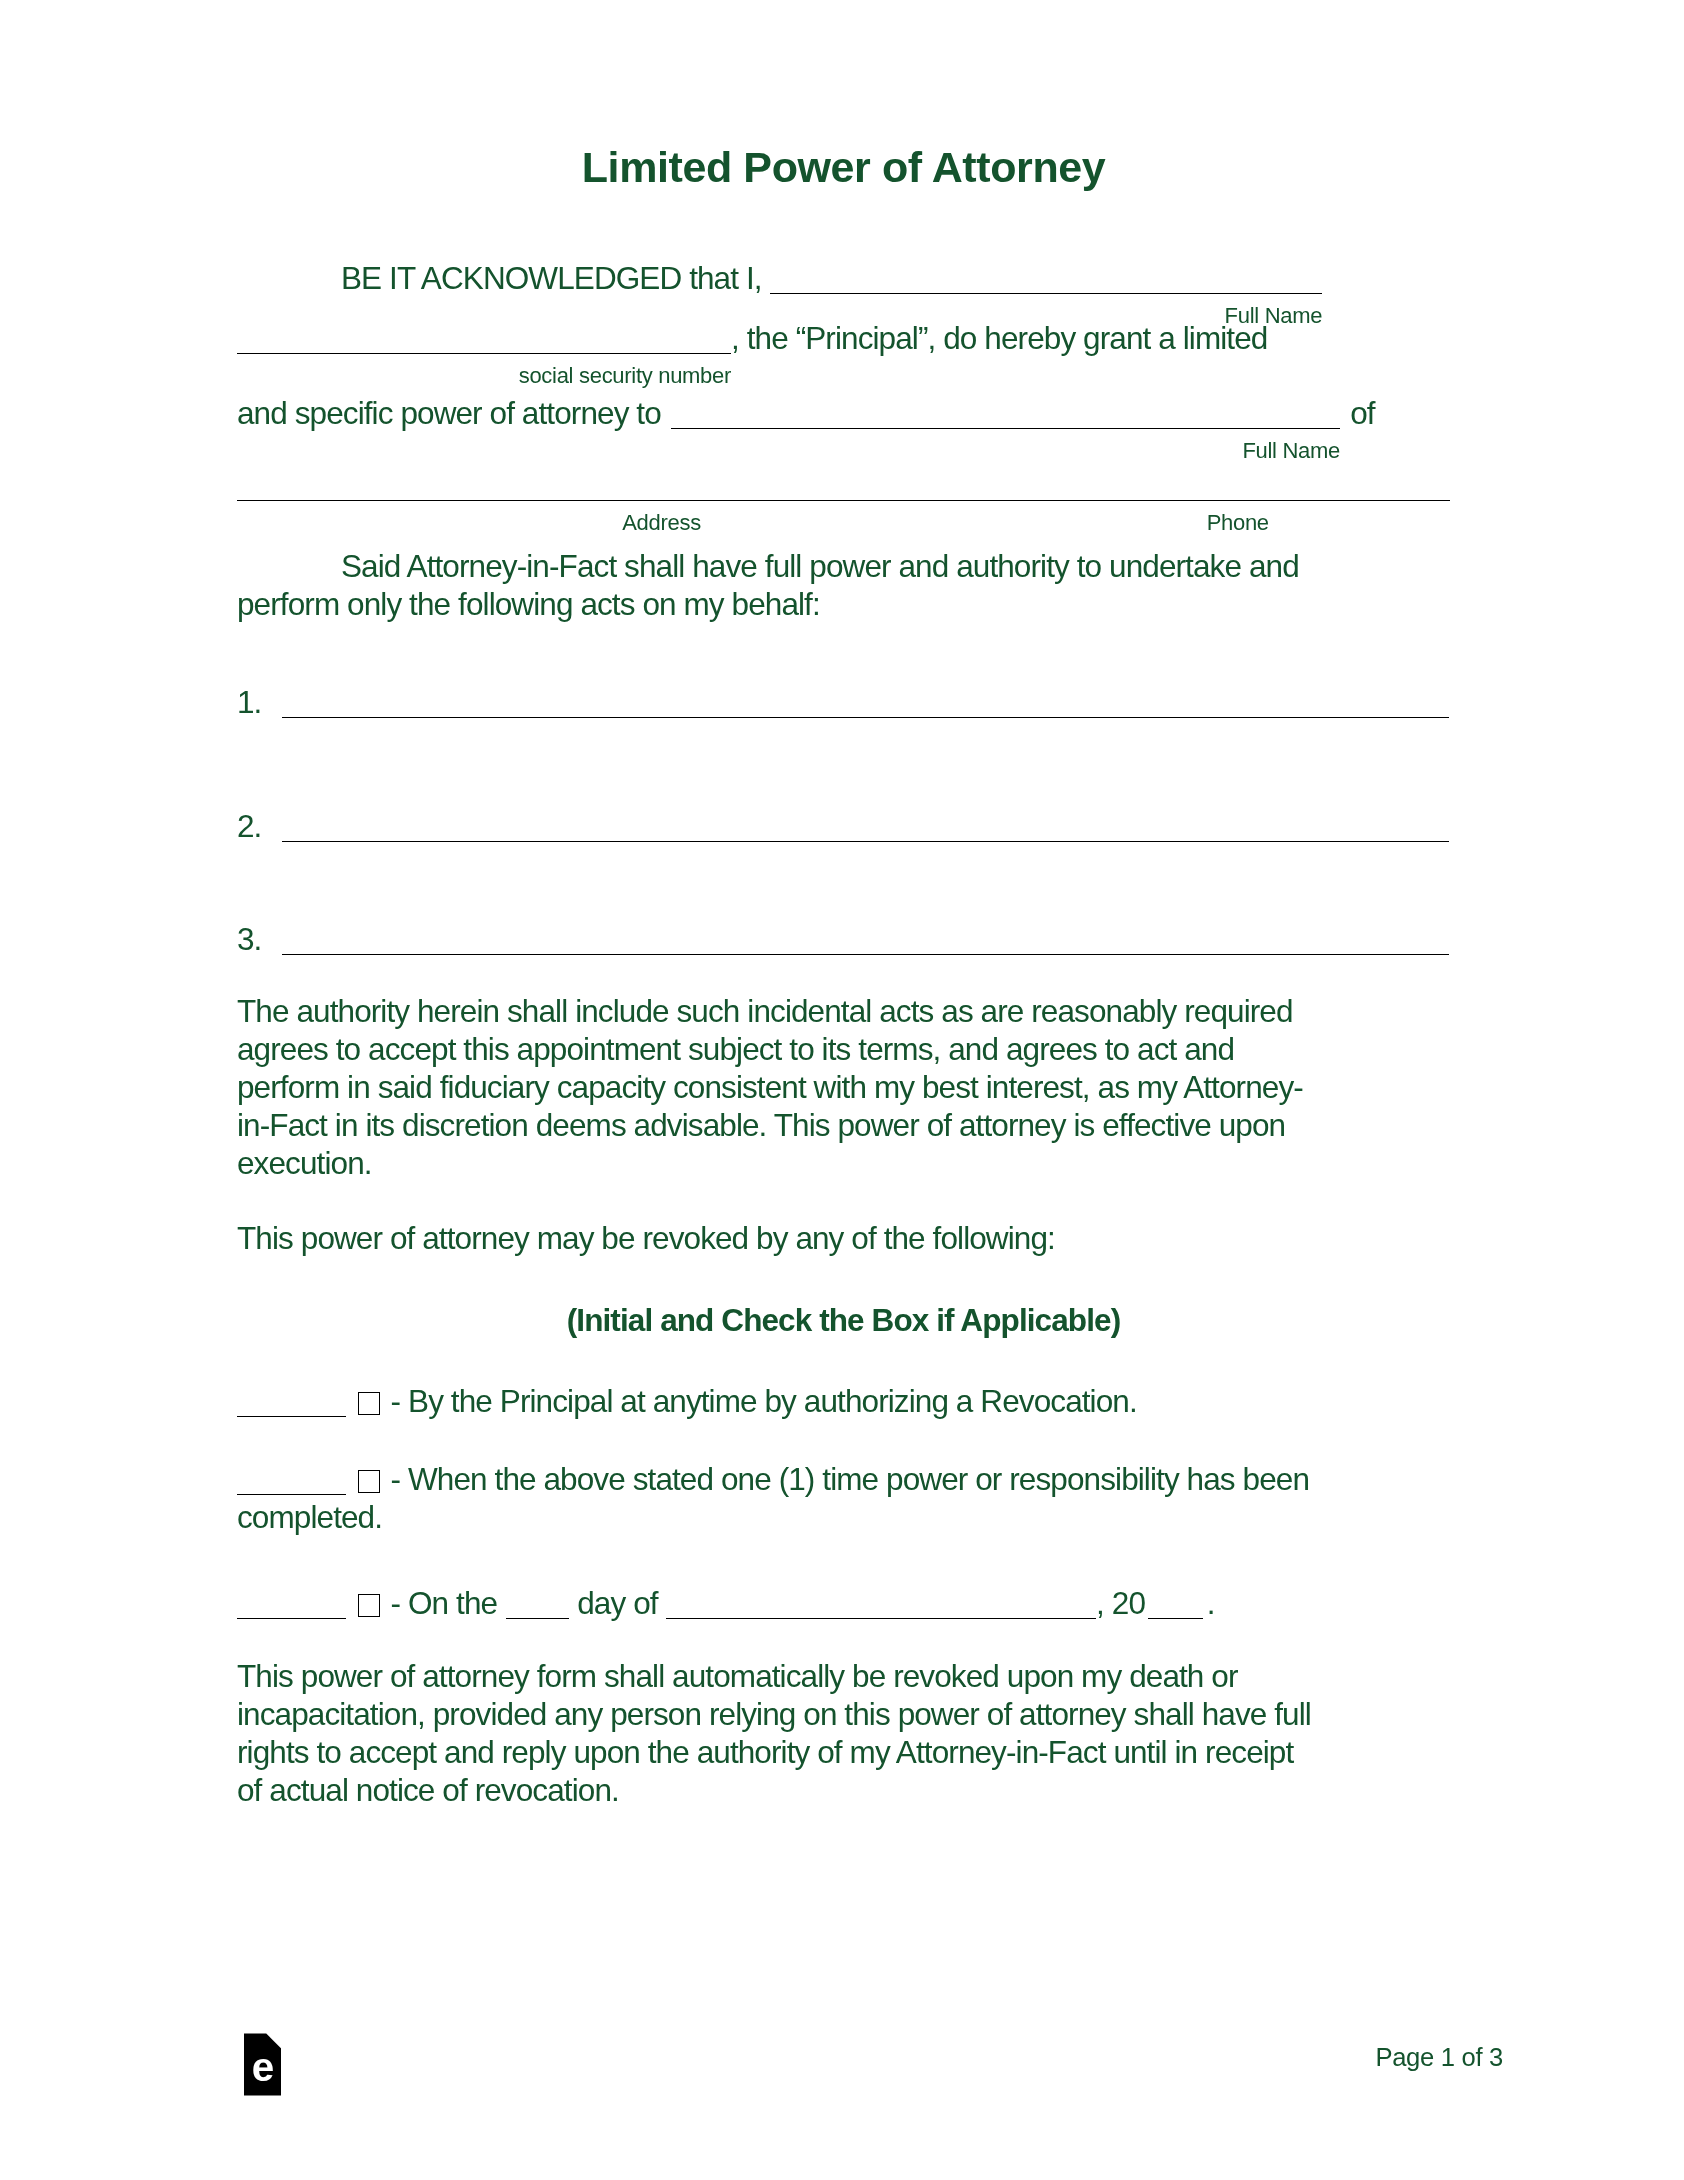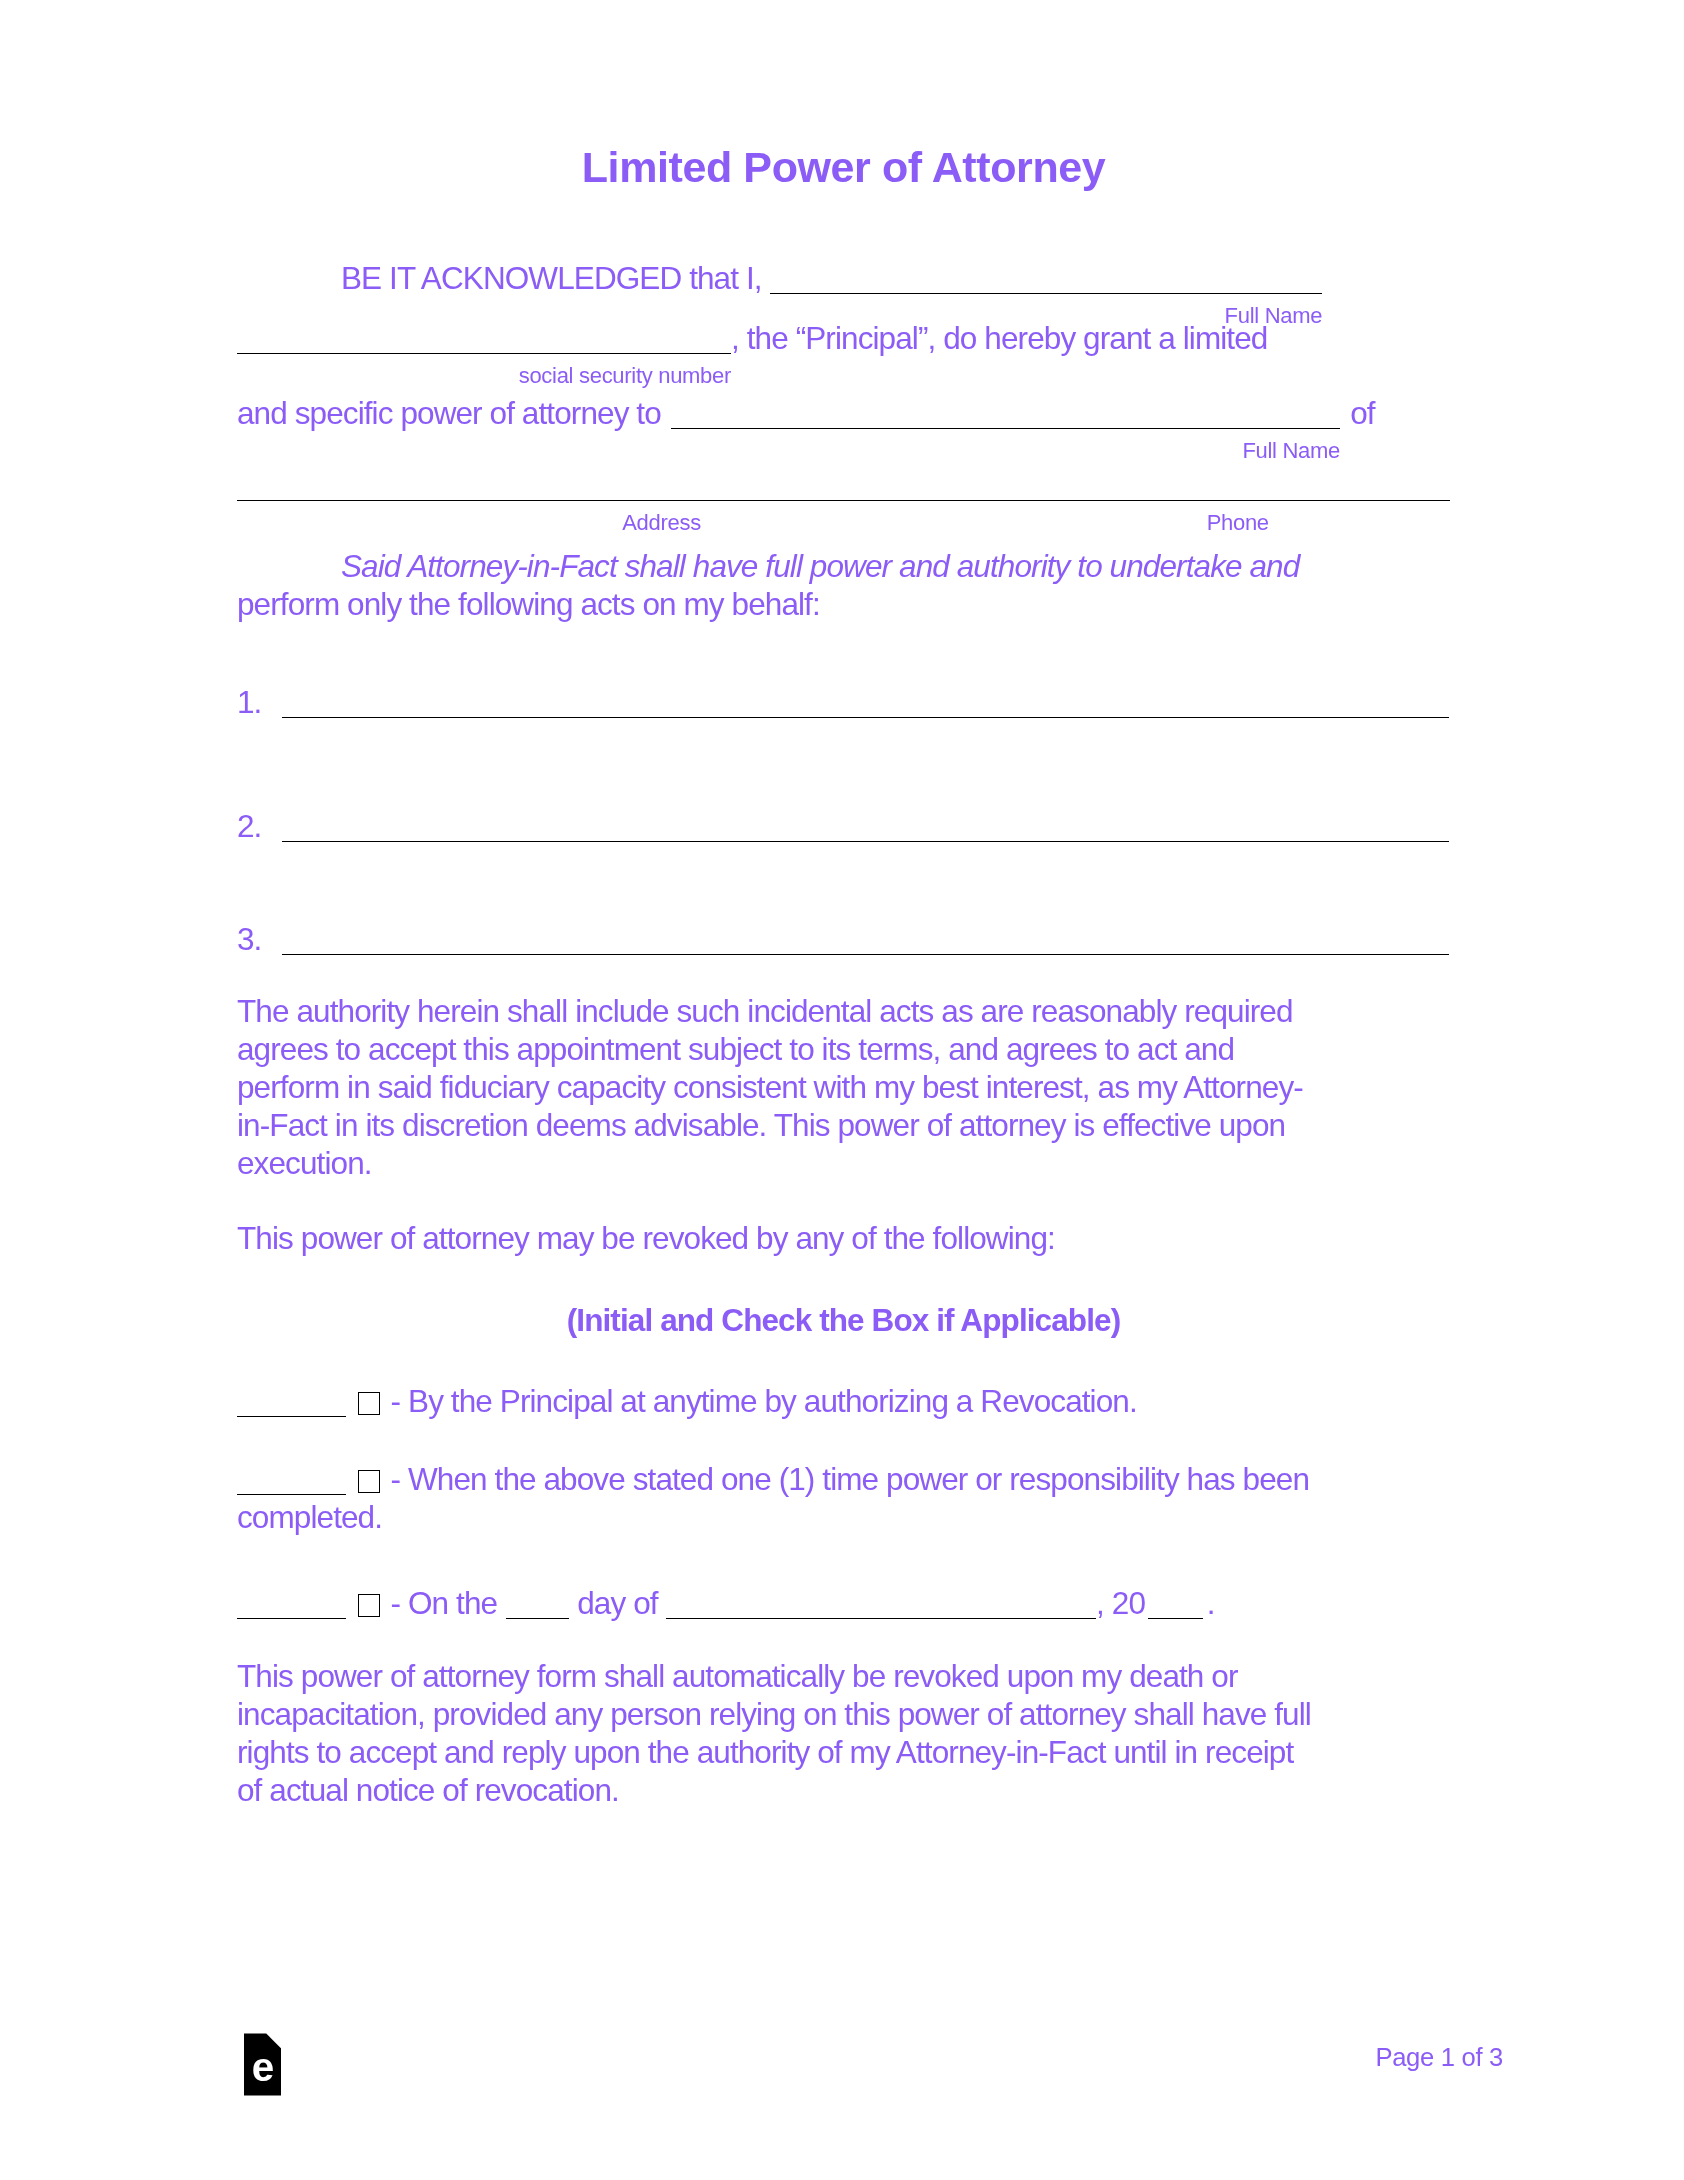--- a/index.html
+++ b/index.html
@@ -1,21 +1,21 @@
 <!DOCTYPE html>
 <html style="font-size:13.6px"><head>
 <meta charset="utf-8">
 <style>
   html,body{margin:0;padding:0;background:#ffffff;}
   .page{
     position:relative;
     width:1685px;
     height:2181px;
     background:#ffffff;
-    color:#8b5cf6;
+    color:#14532d;
     font-family:"Liberation Sans", sans-serif;
     font-size:31.5px;
     letter-spacing:-0.9px;
     overflow:hidden;
   }
   .content{
     position:absolute;
     left:237px;
     top:0;
     width:1213px;
@@ -58,21 +58,21 @@
     transform:translateX(-50%);
   }
   .blank .label-address{left:35%;}
   .blank .label-phone{left:82.5%;}
   .b-name1{width:552px;margin-left:8.5px;}
   .b-ssn{width:494px;}
   .b-name2{width:669px;margin-left:10.2px;}
   .b-full{width:100%;}
   .suffix-of{margin-left:10.2px;}
   .pline{line-height:38px;white-space:pre;}
-  .indent{padding-left:104px;font-style:italic;}
+  .indent{padding-left:104px;}
   .said{margin-top:43px;}
   .acts{margin-top:60px;}
   .act-row{line-height:38px;white-space:nowrap;}
   .act-row .act-num{display:inline-block;width:36px;}
   .act-blank{width:calc(100% - 46px);margin-left:8.5px;}
   .gap1{margin-bottom:86px;}
   .gap2{margin-bottom:75px;}
   .authority{margin-top:34px;}
   .revoke-intro{margin-top:37px;}
   .revoke-heading{

